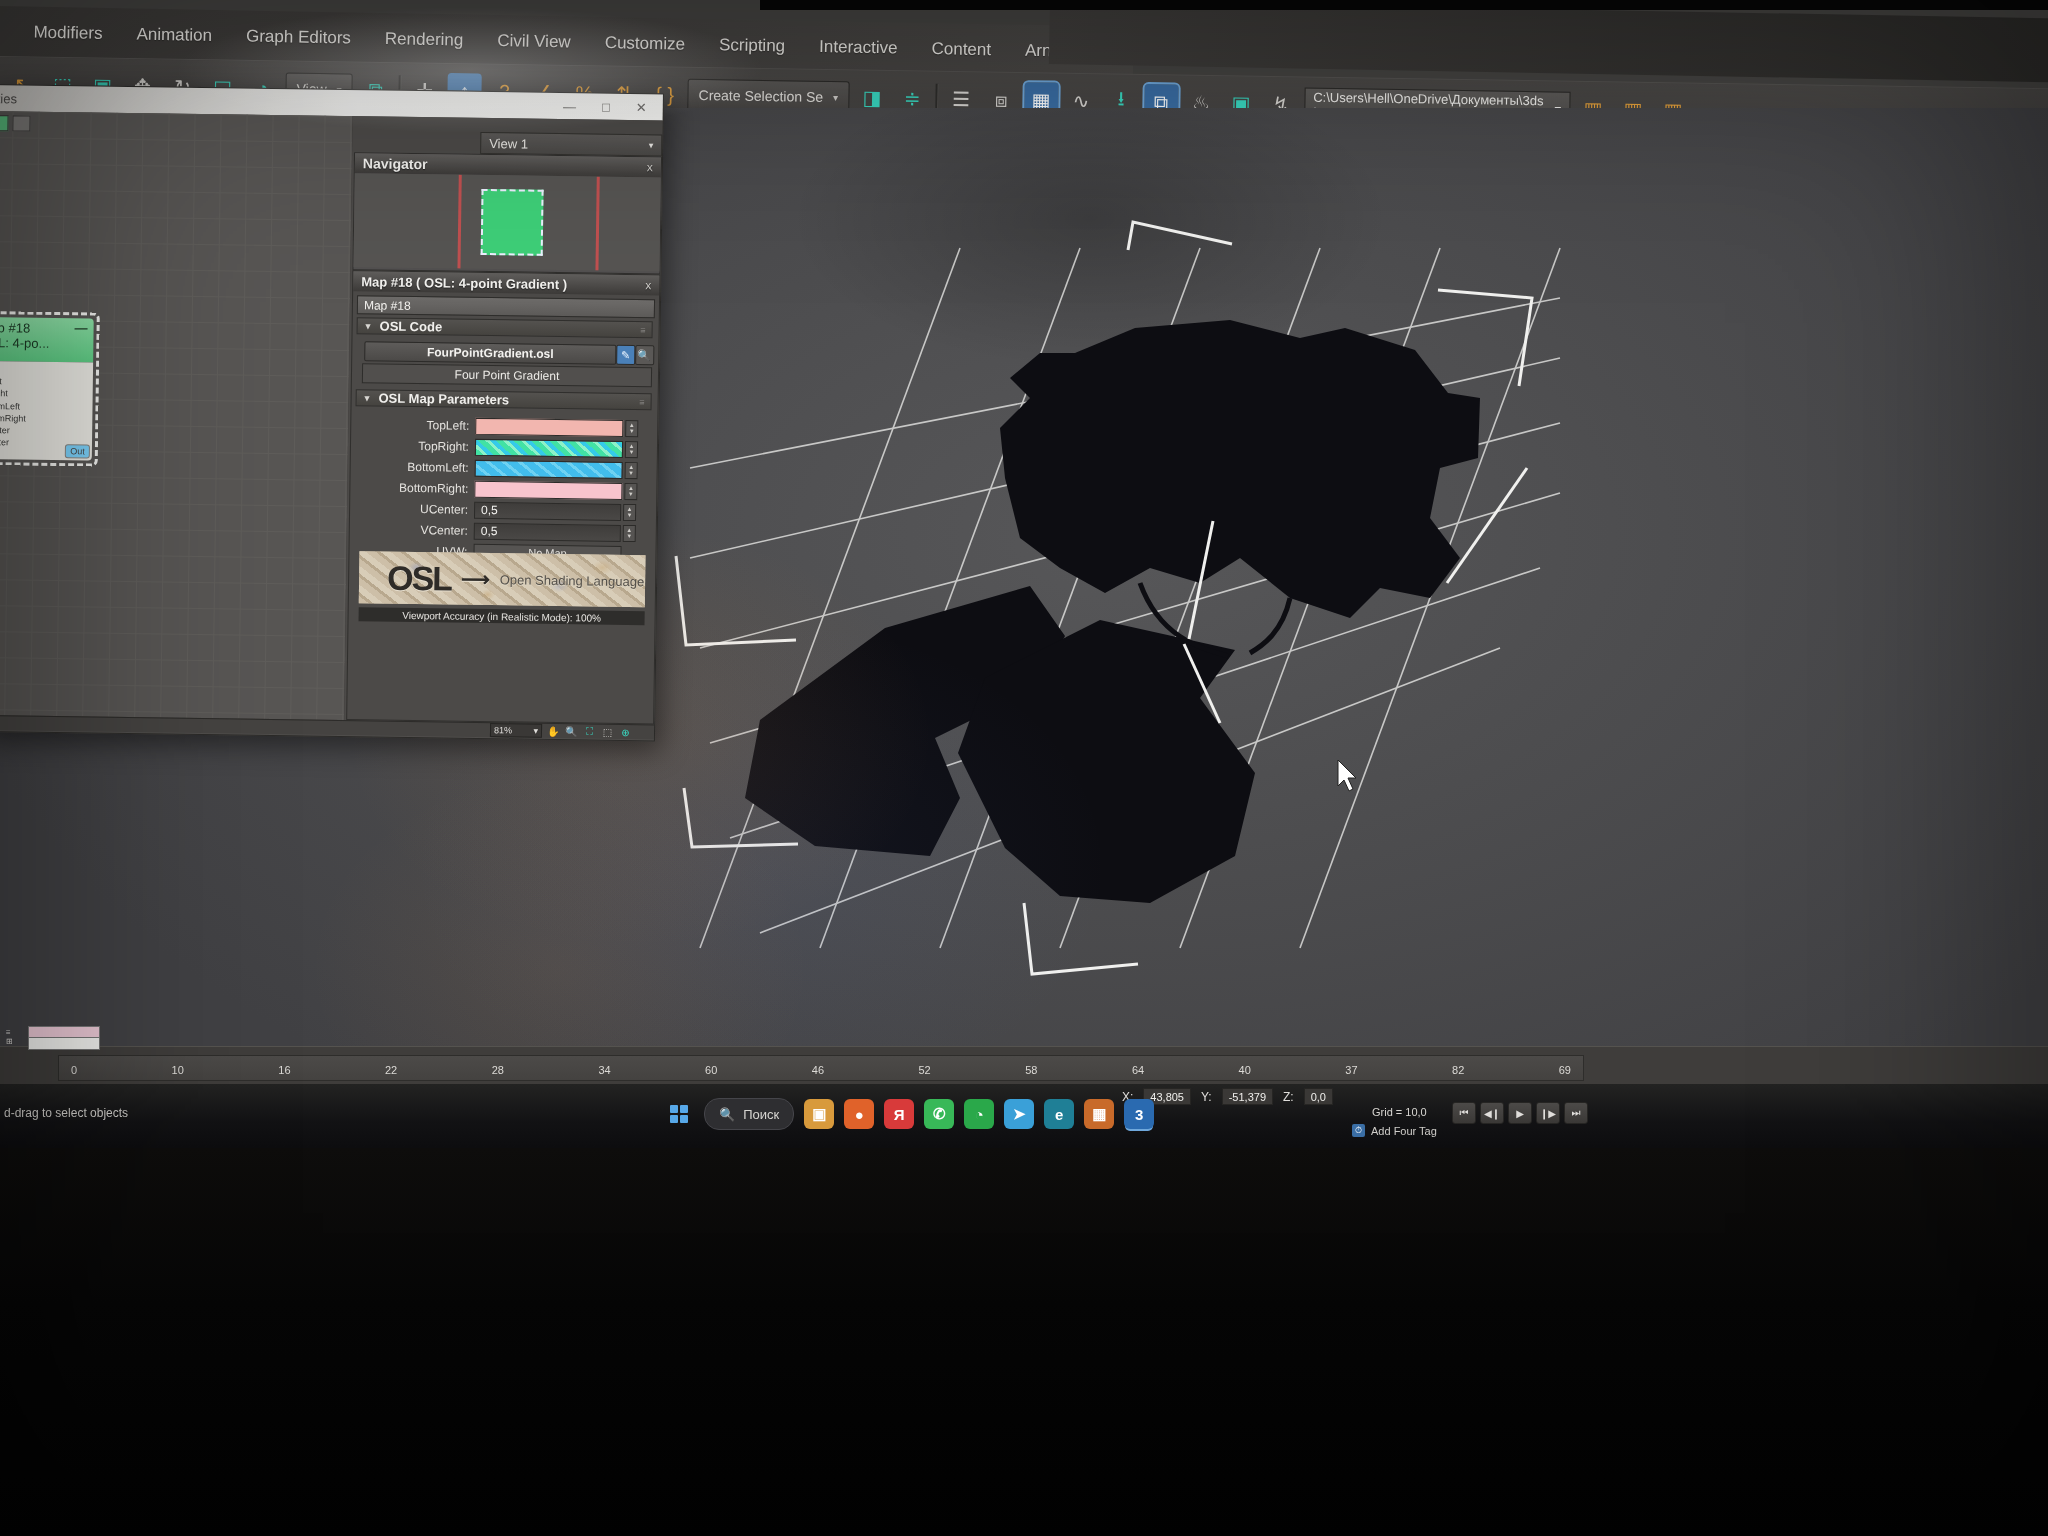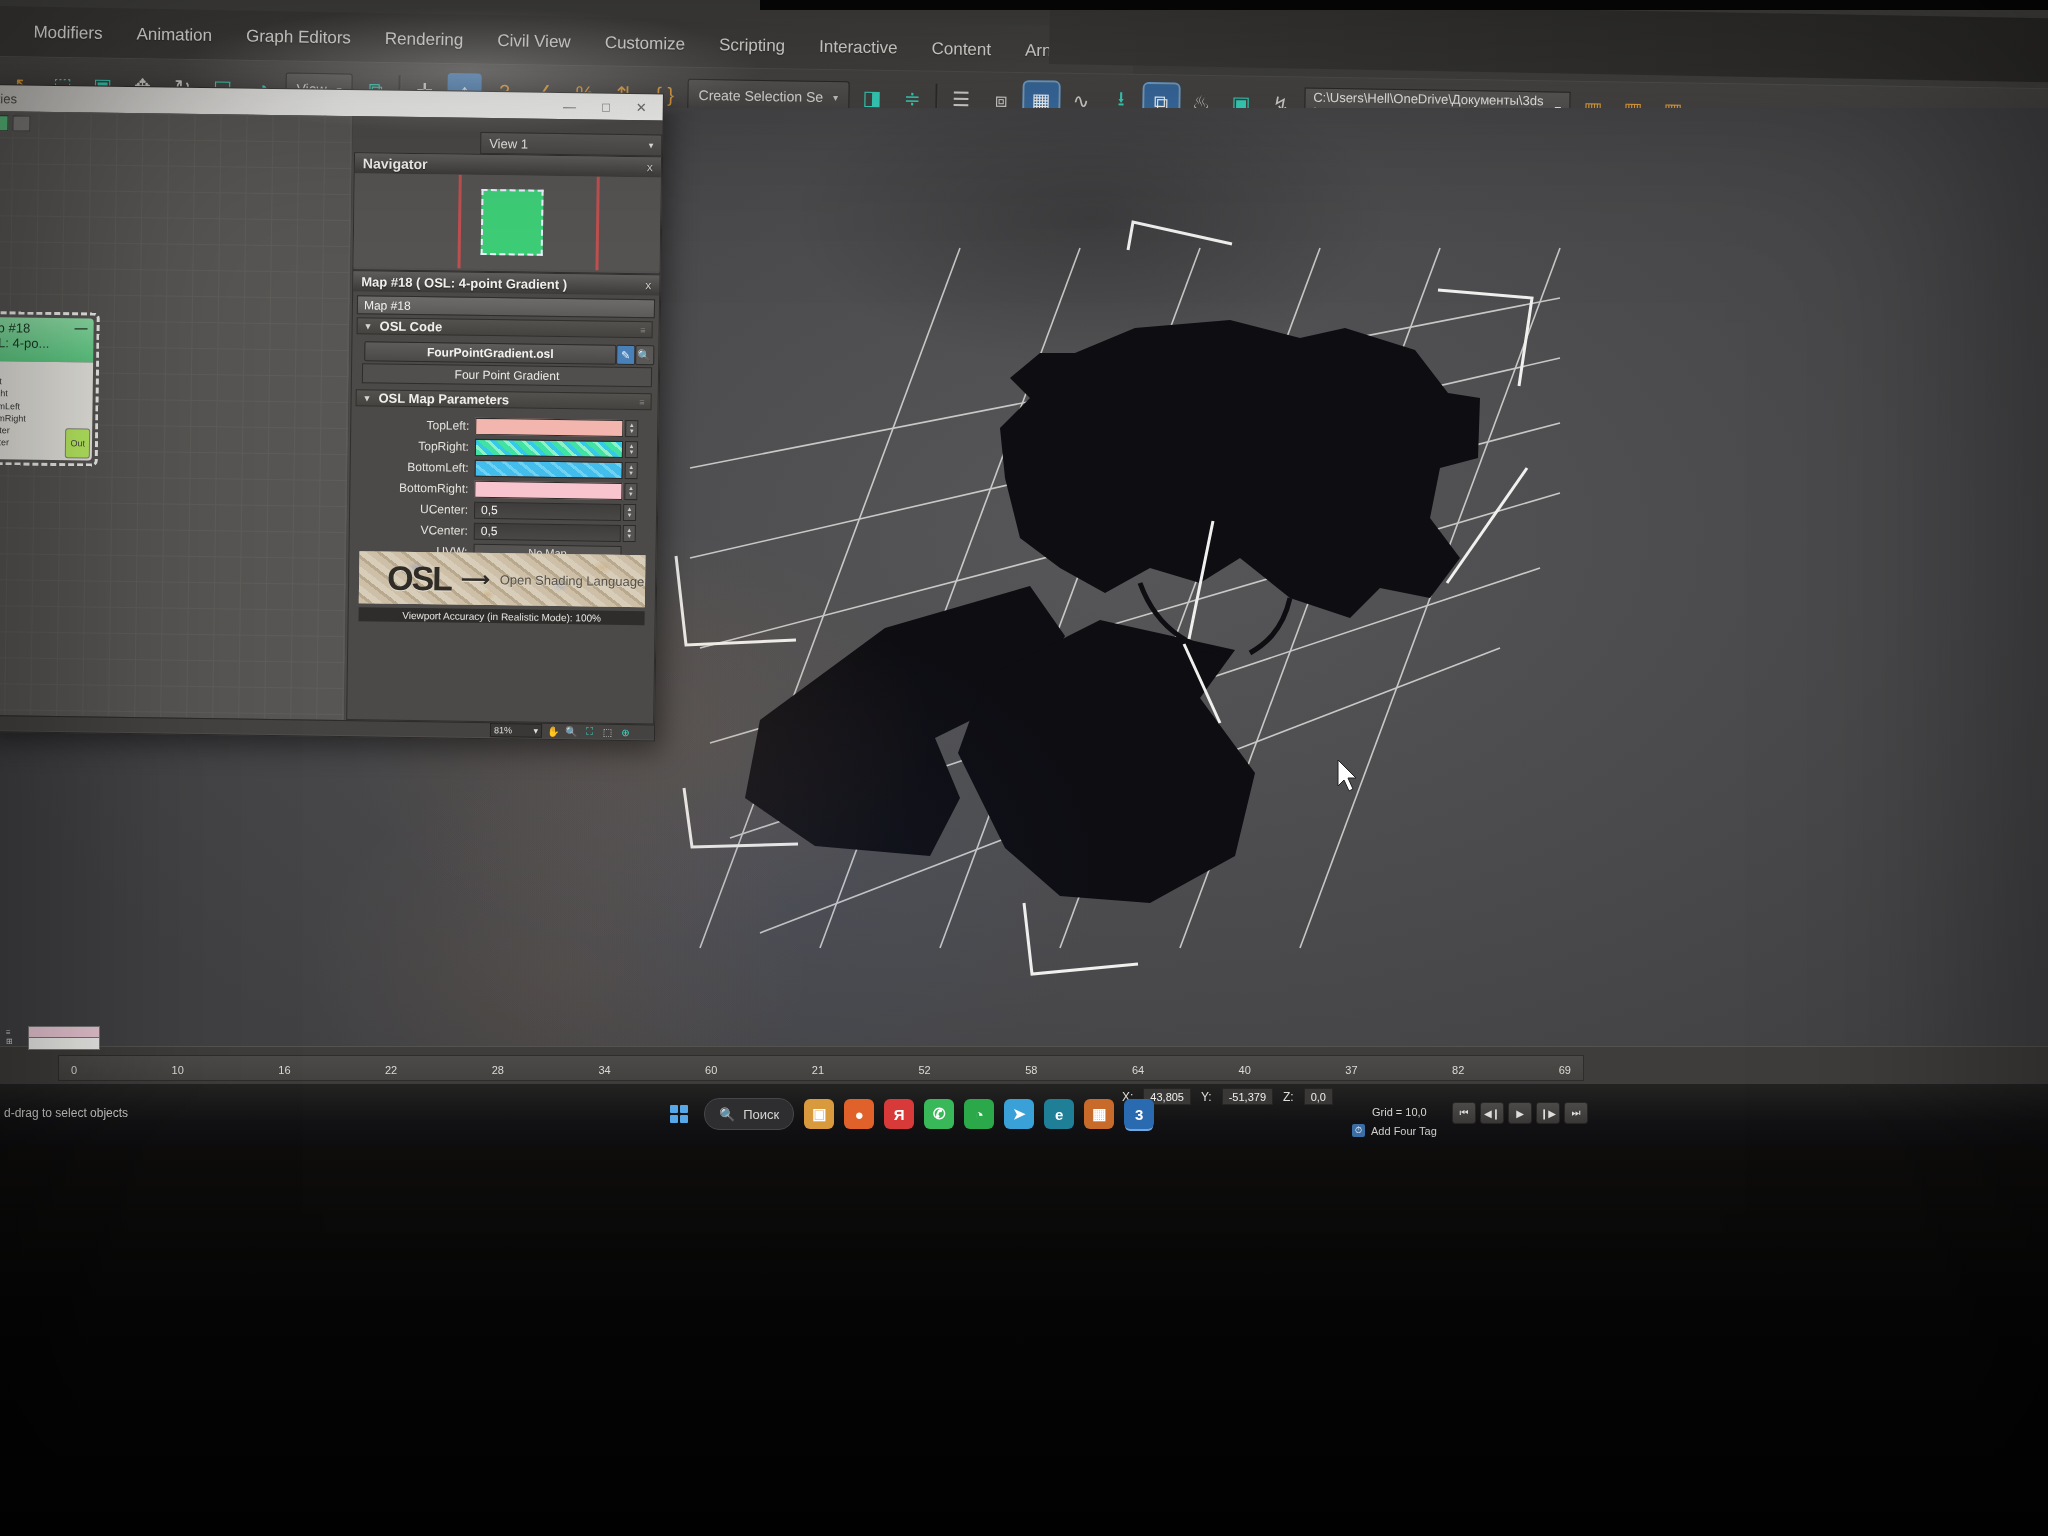--- a/index.html
+++ b/index.html
@@ -50,22 +50,22 @@
   .nv-btn{width:16px;height:14px;background:#7a7876;border:1px solid #3a3938;}
   .nv-btn.g{background:#57b87a;}
   
   #node{left:-10px;top:206px;width:120px;height:142px;}
   #node .sel{position:absolute;left:-6px;top:-6px;right:-6px;bottom:-6px;border:3px dashed #f2f2ef;border-radius:6px;}
   #node-head{position:absolute;left:0;top:0;width:100%;height:44px;border-radius:4px 4px 0 0;
     background:linear-gradient(180deg,#8fe2a8,#5fcf86);color:#1d3a26;font-size:13px;padding:3px 6px;box-sizing:border-box;}
   #node-head .min{position:absolute;right:6px;top:2px;color:#1d3a26;font-weight:bold;}
   #node-body{position:absolute;left:0;top:44px;width:100%;height:98px;background:#edece6;border-radius:0 0 4px 4px;
     color:#3a3a38;font-size:9px;padding:2px 4px;box-sizing:border-box;line-height:12.2px;}
-  #node-body .out{position:absolute;right:2px;bottom:2px;background:#bef264;border:1px solid #8a8884;border-radius:3px;
-    padding:8px 4px;font-size:9px;color:#4a4846;}
+  #node-body .out{position:absolute;right:2px;bottom:2px;background:#7dd3fc;border:1px solid #8a8884;border-radius:3px;
+    padding:0 4px;font-size:9px;color:#4a4846;}
   
   #rightpane{left:366px;top:26px;width:310px;height:604px;background:#4c4a48;}
   #viewtab{left:128px;top:14px;width:182px;height:22px;background:linear-gradient(180deg,#5c5a58,#4a4846);
     border:1px solid #33322f;color:#e8e6e2;font-size:13px;display:flex;align-items:center;padding:0 8px;box-sizing:border-box;}
   #viewtab .car{margin-left:auto;font-size:9px;}
   .panel-title{background:linear-gradient(180deg,#605e5c,#3d3b39);color:#f2f1ee;font-weight:bold;font-size:14px;
     display:flex;align-items:center;padding:0 8px;text-shadow:0 1px 1px #222;}
   .panel-title .x{margin-left:auto;font-weight:normal;color:#cfcdc9;font-size:12px;}
   #navigator{left:2px;top:36px;width:306px;height:116px;border:1px solid #302f2d;background:#525050;}
   #navigator .panel-title{height:20px;}
@@ -408,21 +408,21 @@
 
   <div class="abs" id="trackbar">
     <div id="ruler">
       <span>0</span>
           <span>10</span>
       <span>16</span>
           <span>22</span>
       <span>28</span>
           <span>34</span>
       <span>60</span>
-          <span>21</span>
+          <span>46</span>
       <span>52</span>
           <span>58</span>
       <span>64</span>
           <span>40</span>
       <span>37</span>
           <span>82</span>
       <span>69</span>
     </div>
   </div>
 

